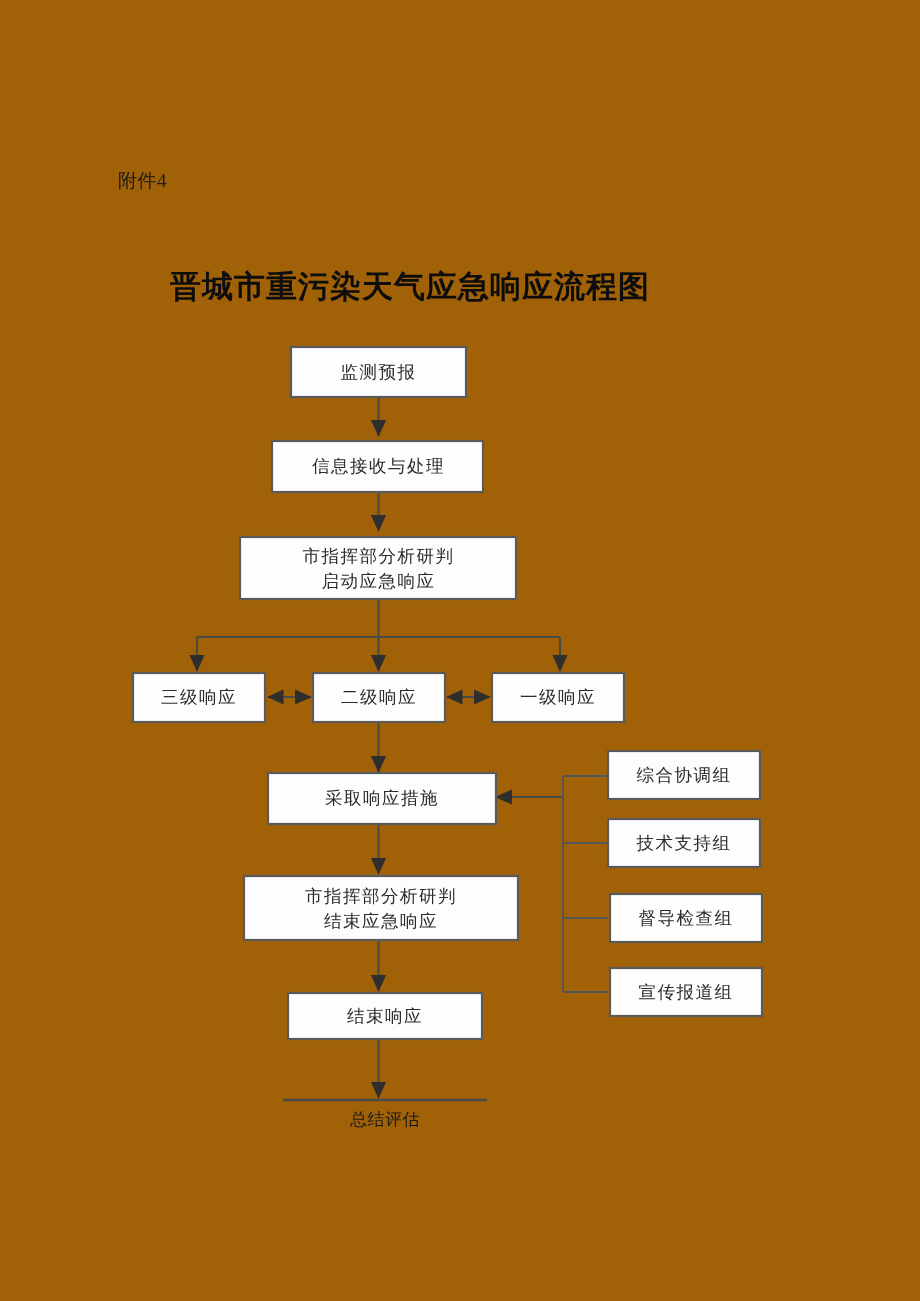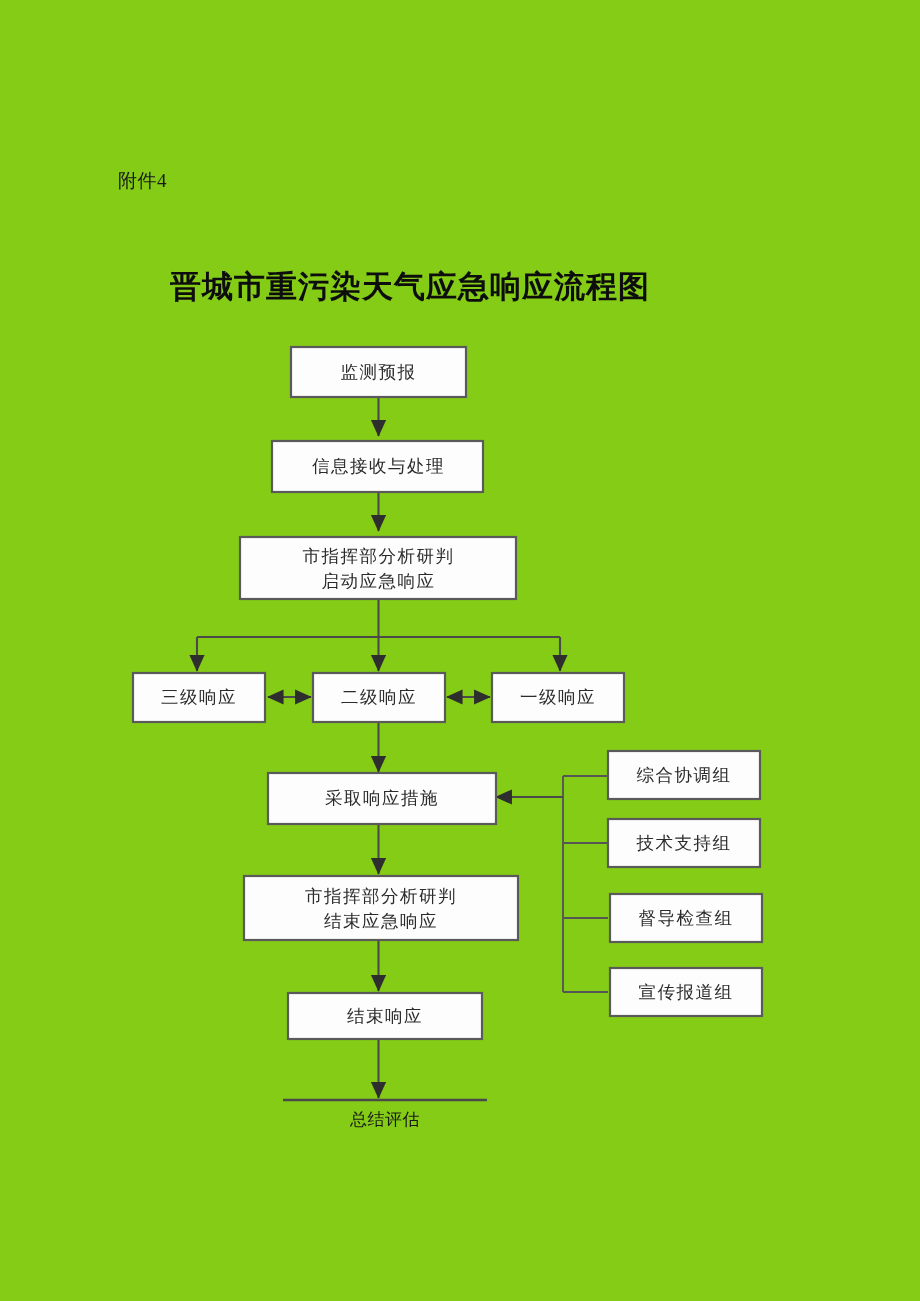--- a/index.html
+++ b/index.html
@@ -14,21 +14,21 @@
     font-family: "Liberation Sans", "DejaVu Sans", sans-serif;
     color: #000000;
     overflow: hidden;
   }
   #page {
     position: absolute;
     left: 0;
     top: 0;
     width: 920px;
     height: 1301px;
-    background: #84cc16;
+    background: #a16207;
   }
   #attachment-label {
     position: absolute;
     left: 118px;
     top: 168px;
     font-size: 19px;
     letter-spacing: 0.5px;
     color: #1a1a1a;
     font-family: "Liberation Serif", "DejaVu Serif", serif;
   }

